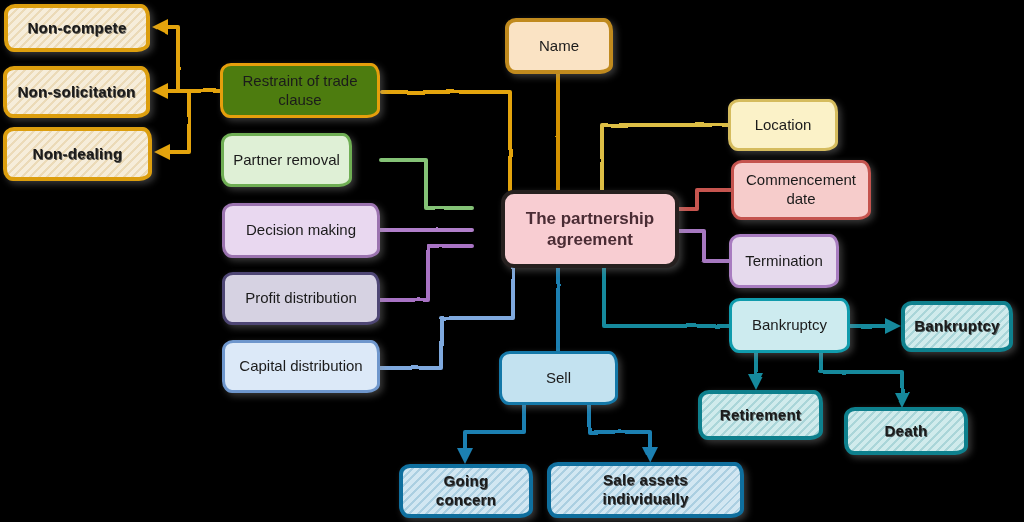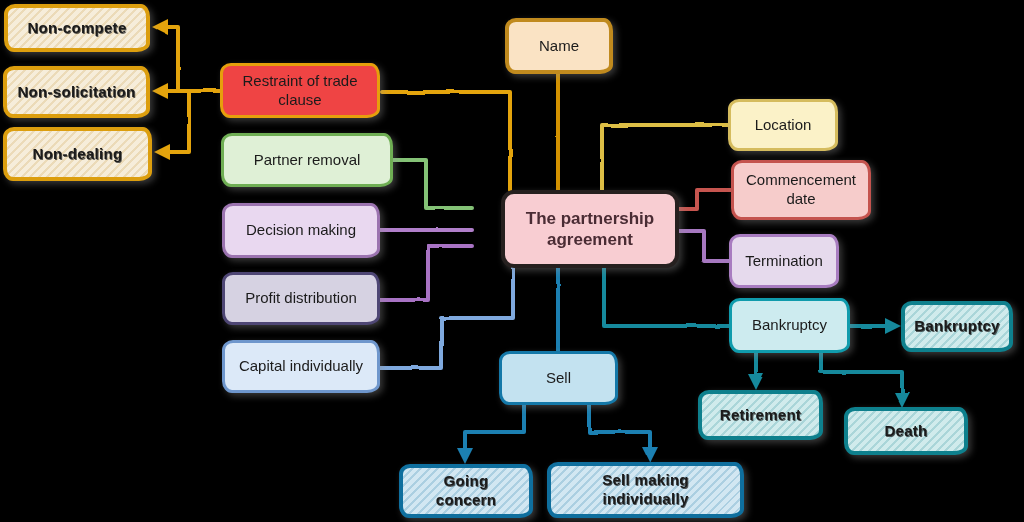--- a/index.html
+++ b/index.html
@@ -23,21 +23,21 @@
   .hatch-teal{background-image:repeating-linear-gradient(135deg, rgba(17,128,140,0.20) 0 2px, rgba(0,0,0,0) 2px 6px);}
   .hatch-blue{background-image:repeating-linear-gradient(135deg, rgba(15,111,158,0.20) 0 2px, rgba(0,0,0,0) 2px 6px);}
   #n-center{font-weight:700;font-size:17px;color:#4a2c34;border-width:4px;border-radius:13px;margin-left:29px;}
   #n-name{border-width:4px;}
 
   
   #n-non-compete{left:4px;top:4px;width:146px;height:48px;}
   #n-non-solicitation{left:3px;top:66px;width:147px;height:52px;}
   #n-non-dealing{left:3px;top:127px;width:149px;height:54px;}
   #n-restraint{left:220px;top:63px;width:160px;height:55px;}
-  #n-partner-removal{left:221px;top:133px;width:172px;height:54px;}
+  #n-partner-removal{left:221px;top:133px;width:131px;height:54px;}
   #n-decision-making{left:222px;top:203px;width:158px;height:55px;}
   #n-profit-distribution{left:222px;top:272px;width:158px;height:53px;}
   #n-capital-contribution{left:222px;top:340px;width:158px;height:53px;}
   #n-name{left:505px;top:18px;width:108px;height:56px;}
   #n-center{left:472px;top:190px;width:178px;height:78px;}
   #n-location{left:728px;top:99px;width:110px;height:52px;}
   #n-commencement{left:731px;top:160px;width:140px;height:60px;}
   #n-termination{left:729px;top:234px;width:110px;height:54px;}
   #n-dissolution{left:729px;top:298px;width:121px;height:55px;}
   #n-bankruptcy{left:901px;top:301px;width:112px;height:51px;}
@@ -94,34 +94,34 @@
   <div class="node sketch hatch-gold" id="n-non-compete" style="background-color: rgb(246, 237, 218); border-color: rgb(220, 158, 14);">
     <span>Non-compete</span>
   </div>
   <div class="node sketch hatch-gold" id="n-non-solicitation" style="background-color: rgb(246, 237, 218); border-color: rgb(220, 158, 14);">
     <span>Non-solicitation</span>
   </div>
   <div class="node sketch hatch-gold" id="n-non-dealing" style="background-color: rgb(246, 237, 218); border-color: rgb(220, 158, 14);">
     <span>Non-dealing</span>
   </div>
 
-  <div class="node" id="n-restraint" style="background-color: #ef4444; border-color: rgb(230, 159, 12); justify-content: flex-end;">
+  <div class="node" id="n-restraint" style="background-color: #4d7c0f; border-color: rgb(230, 159, 12); justify-content: flex-end;">
     <span>Restraint of trade clause</span>
   </div>
   <div class="node" id="n-partner-removal" style="background-color: rgb(223, 240, 214); border-color: rgb(111, 174, 84);">
     <span>Partner removal</span>
   </div>
   <div class="node" id="n-decision-making" style="background-color: rgb(233, 216, 240); border-color: rgb(155, 115, 175);">
     <span>Decision making</span>
   </div>
   <div class="node" id="n-profit-distribution" style="background-color: rgb(214, 210, 226); border-color: rgb(78, 70, 116);">
     <span>Profit distribution</span>
   </div>
   <div class="node" id="n-capital-contribution" style="background-color: rgb(220, 233, 248); border-color: rgb(110, 150, 204);">
-    <span>Capital individually</span>
+    <span>Capital distribution</span>
   </div>
 
   <div class="node" id="n-name" style="background-color: rgb(250, 227, 196); border-color: rgb(192, 138, 30);">
     <span>Name</span>
   </div>
   <div class="node" id="n-center" style="background-color: rgb(248, 205, 210); border-color: rgb(38, 32, 31); color: rgb(74, 44, 52);">
     <span>The partnership agreement</span>
   </div>
 
   <div class="node" id="n-location" style="background-color: rgb(251, 242, 200); border-color: rgb(213, 188, 94);">
@@ -147,16 +147,16 @@
     <span>Death</span>
   </div>
 
   <div class="node" id="n-sale" style="background-color: rgb(195, 226, 240); border-color: rgb(20, 120, 168);">
     <span>Sell</span>
   </div>
   <div class="node sketch hatch-blue" id="n-going-concern" style="background-color: rgb(210, 231, 242); border-color: rgb(15, 111, 158);">
     <span>Going concern</span>
   </div>
   <div class="node sketch hatch-blue" id="n-sell-assets" style="background-color: rgb(210, 231, 242); border-color: rgb(15, 111, 158);">
-    <span>Sell making individually</span>
+    <span>Sale assets individually</span>
   </div>
 
 </div>
 
 </body></html>

